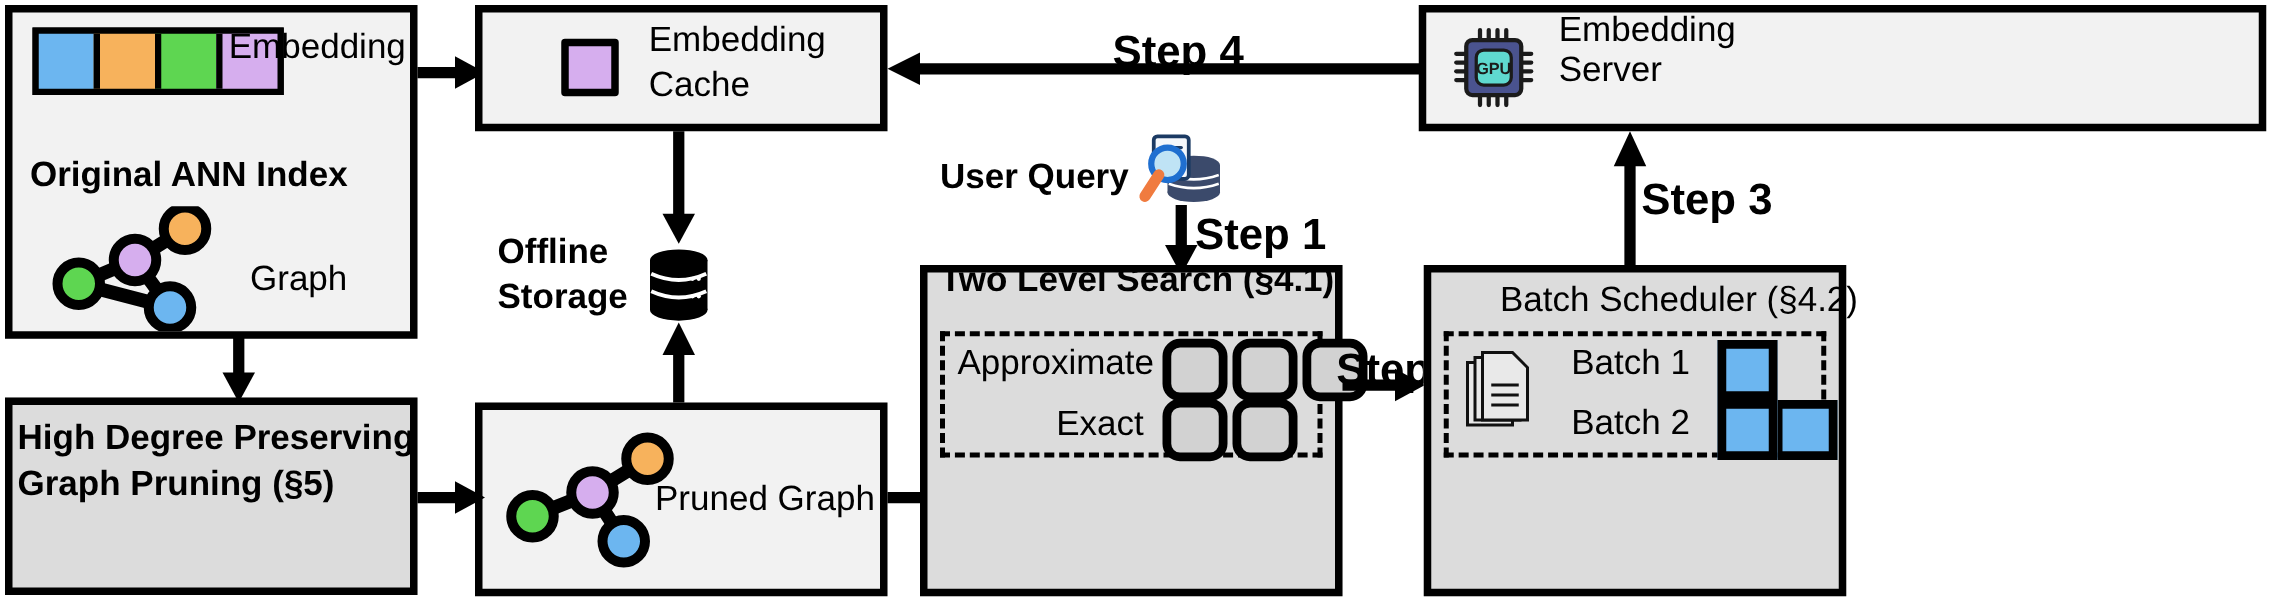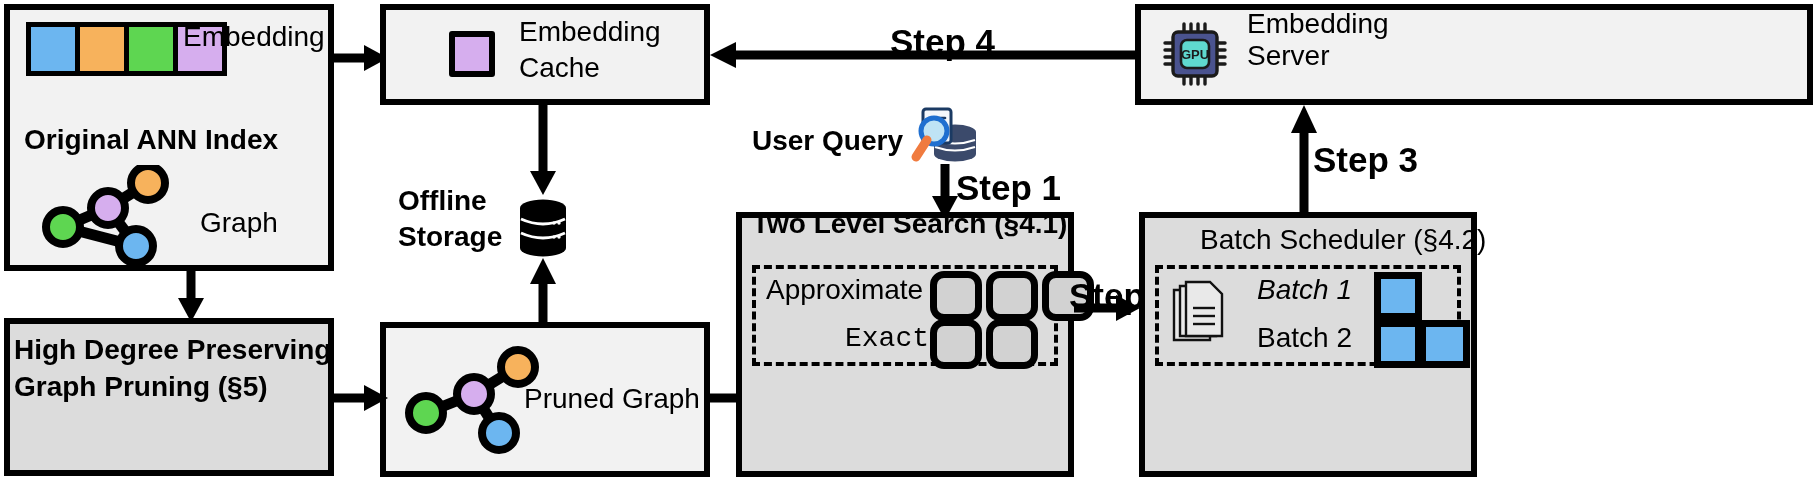--- a/index.html
+++ b/index.html
@@ -230,21 +230,21 @@
 
   <div class="dashed" style="left:752px;top:265px;width:306px;height:101px;"></div>
 
   <div class="abs t-lg lbl" style="left:766px;top:274px;">Approximate</div>
   <div class="qrow" style="position:absolute;left:930px;top:271px;">
     <div class="qcell"></div>
     <div class="qcell"></div>
     <div class="qcell"></div>
   </div>
 
-  <div class="abs t-lg lbl" style="left:845px;top:323px;font-family:Liberation Mono, monospace;">Exact</div>
+  <div class="abs t-lg lbl" style="left:845px;top:323px;">Exact</div>
   <div class="qrow" style="position:absolute;left:930px;top:319px;">
     <div class="qcell"></div>
     <div class="qcell"></div>
   </div>
 
 
   <svg class="arrowsvg" style="left:1074px;top:290px;" width="70" height="36">
     <line x1="0" y1="18" x2="46" y2="18" stroke="#000" stroke-width="9"></line>
     <polygon points="66,18 42,5 42,31" fill="#000"></polygon>
   </svg>
@@ -262,21 +262,21 @@
       <path d="M12 6 h26 l10 10 v40 h-36 z"></path>
       <path d="M18 2 h24 l12 12 v42 h-36 z"></path>
     </g>
     <g stroke="#111" stroke-width="2.4" fill="none">
       <line x1="25" y1="28" x2="47" y2="28"></line>
       <line x1="25" y1="36" x2="47" y2="36"></line>
       <line x1="25" y1="44" x2="47" y2="44"></line>
     </g>
   </svg>
 
-  <div class="abs t-lg lbl" style="left:1257px;top:274px;font-style:italic;">Batch 1</div>
+  <div class="abs t-lg lbl" style="left:1257px;top:274px;">Batch 1</div>
   <div class="bgroup" style="position:absolute;left:1374px;top:272px;">
     <div class="bchip c-blue"></div>
   </div>
 
   <div class="abs t-lg lbl" style="left:1257px;top:322px;">Batch 2</div>
   <div class="bgroup" style="position:absolute;left:1374px;top:320px;">
     <div class="bchip c-orange"></div>
     <div class="bchip c-green"></div>
   </div>
 

